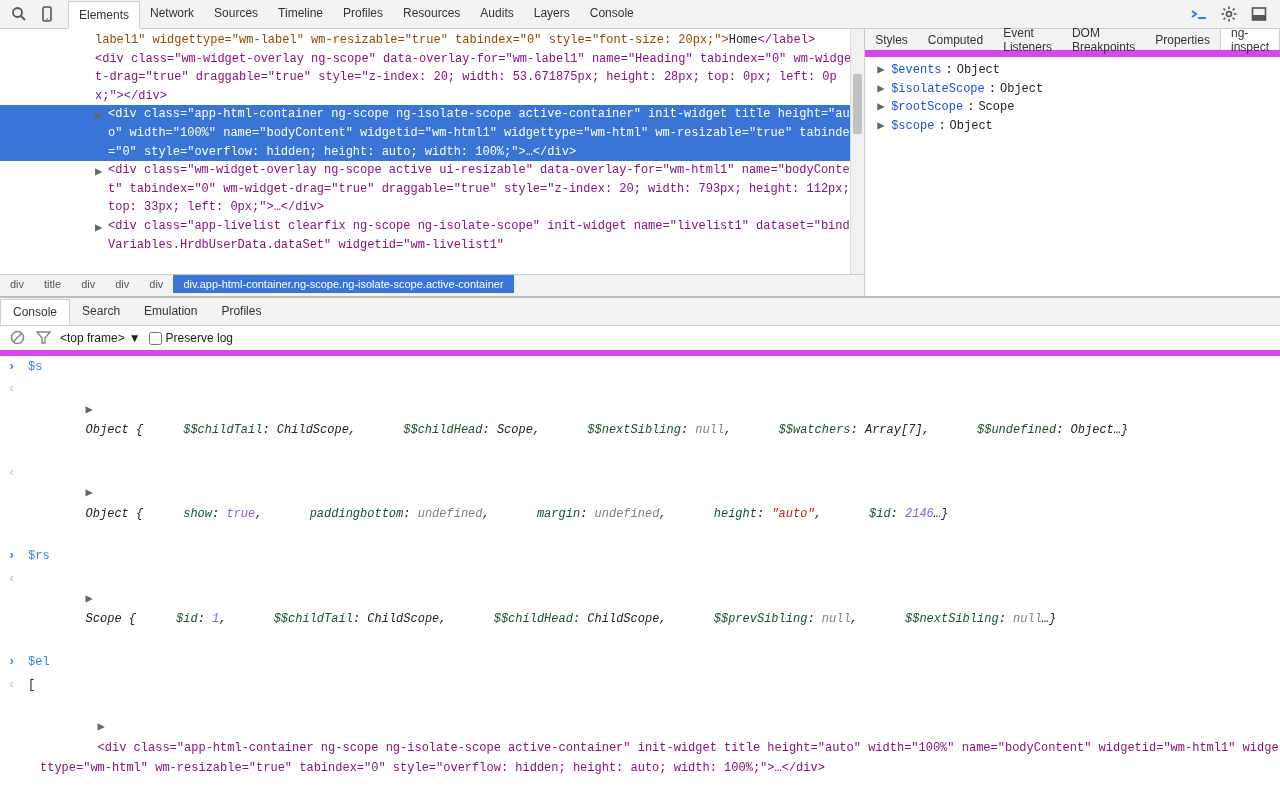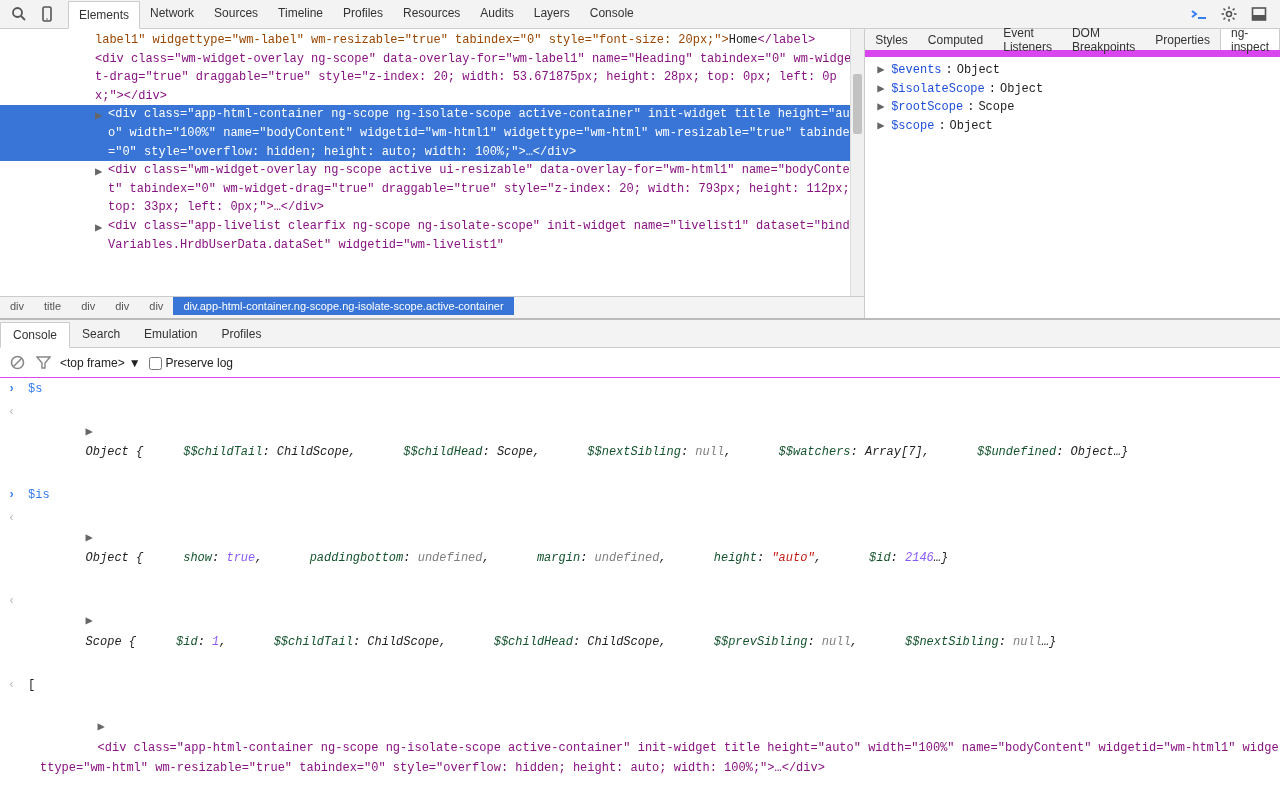--- a/index.html
+++ b/index.html
@@ -102,21 +102,21 @@
   height: 28px;
   border-bottom: 1px solid #ccc;
   background: #f3f3f3;
 }
 .drawer-tabs .dtab { padding: 5px 12px; cursor: default; color: #333; }
 .drawer-tabs .dtab.active { background: #fff; border: 1px solid #ccc; border-bottom: 1px solid #fff; position: relative; top: 1px; }
 
 .console-toolbar {
   display: flex; align-items: center; gap: 8px;
   height: 30px;
-  border-bottom: 1px solid #d946ef;
+  border-bottom: 6px solid #d946ef;
   padding: 0 8px;
 }
 .console-body {
   flex: 1; overflow: hidden;
   padding: 0;
   line-height: 1.7;
 }
 .console-line { padding: 1px 0 1px 28px; position: relative; white-space: pre-wrap; word-break: break-all;}
 .console-line.input::before { content: "›"; position: absolute; left: 8px; color: #367cf1; font-weight: bold;}
 .console-line.output::before { content: "‹"; position: absolute; left: 8px; color: #bbb; }
@@ -301,31 +301,32 @@
       </label>
     </div>
 
     <div class="console-body mono">
       <div class="console-line input"><span class="cmd">$s</span></div>
       <div class="console-line output">
         <span class="exp">▶</span>
         <span class="it"><span>Object {</span><span class="kw">$$childTail</span><span>: ChildScope, </span><span class="kw">$$childHead</span><span>: Scope, </span><span class="kw">$$nextSibling</span><span>: </span><span class="null">null</span><span>, </span><span class="kw">$$watchers</span><span>: Array[7], </span><span class="kw">$$undefined</span><span>: Object…}</span></span>
       </div>
 
-      <div class="console-line input"><span class="cmd">$is</span></div>
       <div class="console-line output">
         <span class="exp">▶</span>
         <span class="it"><span>Object {</span><span class="kw">show</span><span>: </span><span class="num">true</span><span>, </span><span class="kw">paddingbottom</span><span>: </span><span class="null">undefined</span><span>, </span><span class="kw">margin</span><span>: </span><span class="null">undefined</span><span>, </span><span class="kw">height</span><span>: </span><span class="str">"auto"</span><span>, </span><span class="kw">$id</span><span>: </span><span class="num">2146</span><span>…}</span></span>
       </div>
 
+      <div class="console-line input"><span class="cmd">$rs</span></div>
       <div class="console-line output">
         <span class="exp">▶</span>
         <span class="it"><span>Scope {</span><span class="kw">$id</span><span>: </span><span class="num">1</span><span>, </span><span class="kw">$$childTail</span><span>: ChildScope, </span><span class="kw">$$childHead</span><span>: ChildScope, </span><span class="kw">$$prevSibling</span><span>: </span><span class="null">null</span><span>, </span><span class="kw">$$nextSibling</span><span>: </span><span class="null">null</span><span>…}</span></span>
       </div>
 
+      <div class="console-line input"><span class="cmd">$el</span></div>
       <div class="console-line output"><span>[</span></div>
       <div class="console-line" style="padding-left:40px;">
         <span class="exp">▶</span>
         <span class="htmlcode">&lt;div class="app-html-container ng-scope ng-isolate-scope active-container" init-widget title height="auto" width="100%" name="bodyContent" widgetid="wm-html1" widgettype="wm-html" wm-resizable="true" tabindex="0" style="overflow: hidden; height: auto; width: 100%;"&gt;…&lt;/div&gt;</span>
       </div>
 
     </div>
   </div>
 </div>
 

